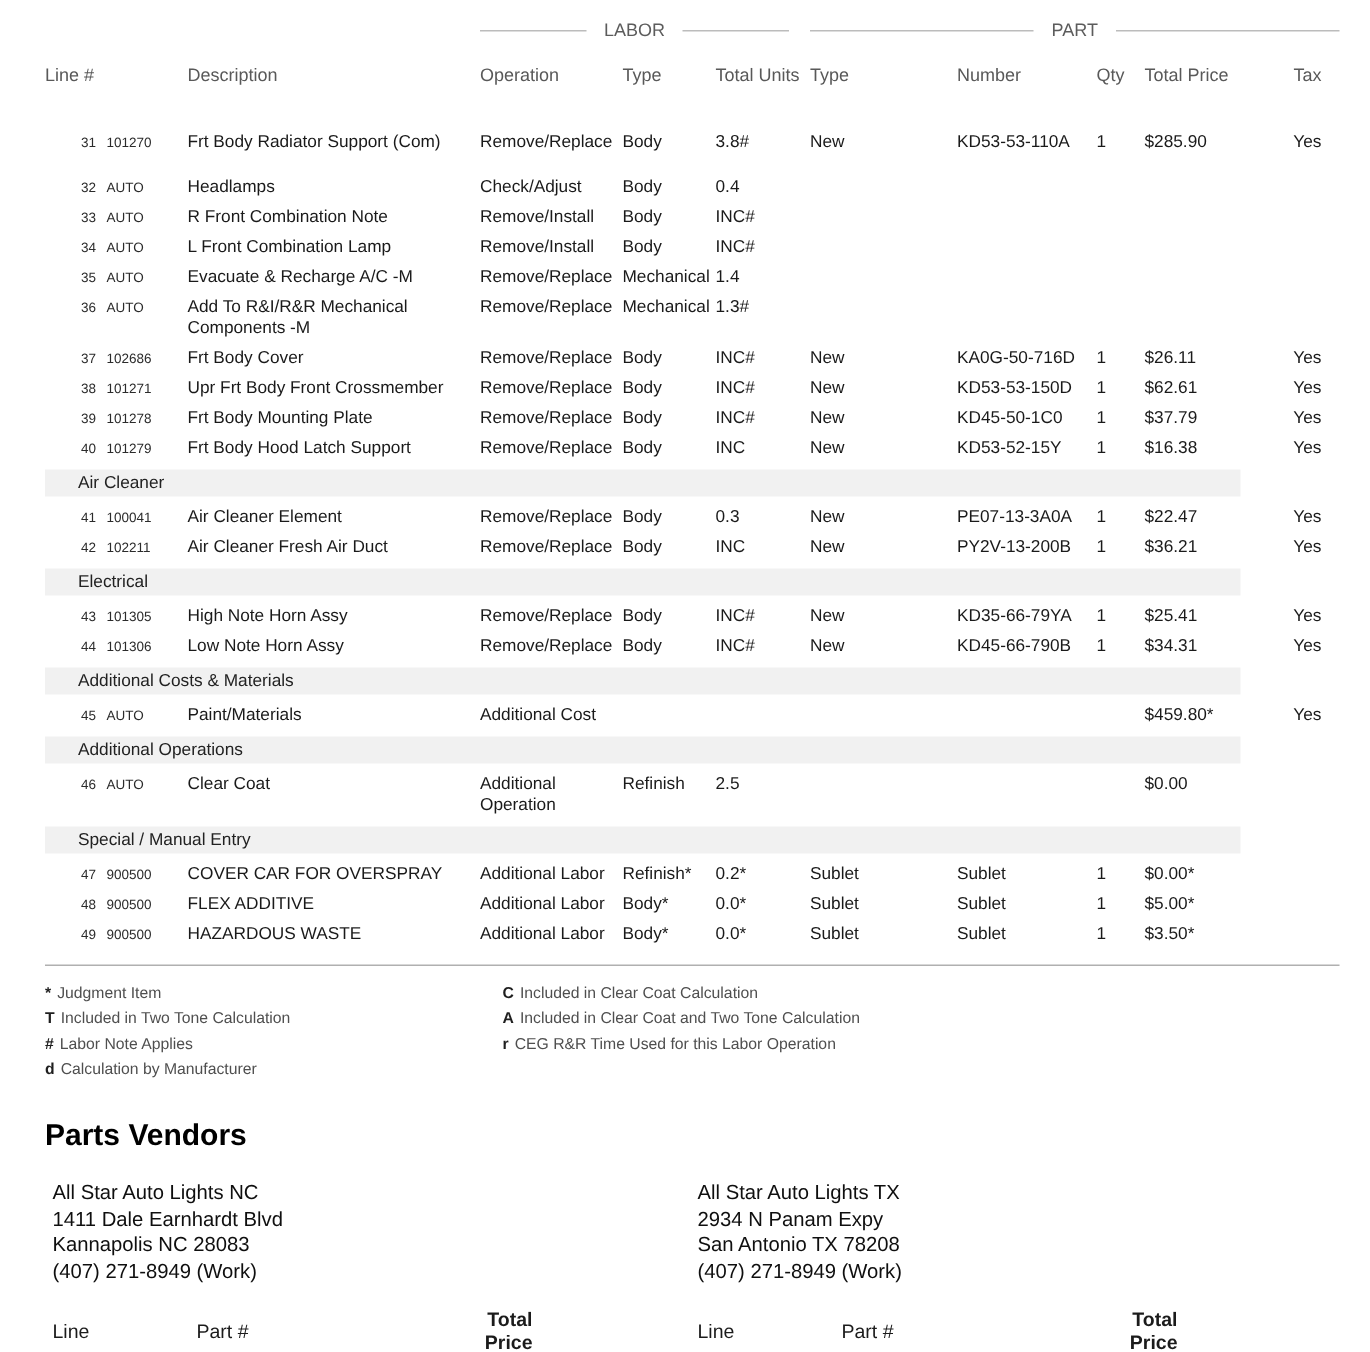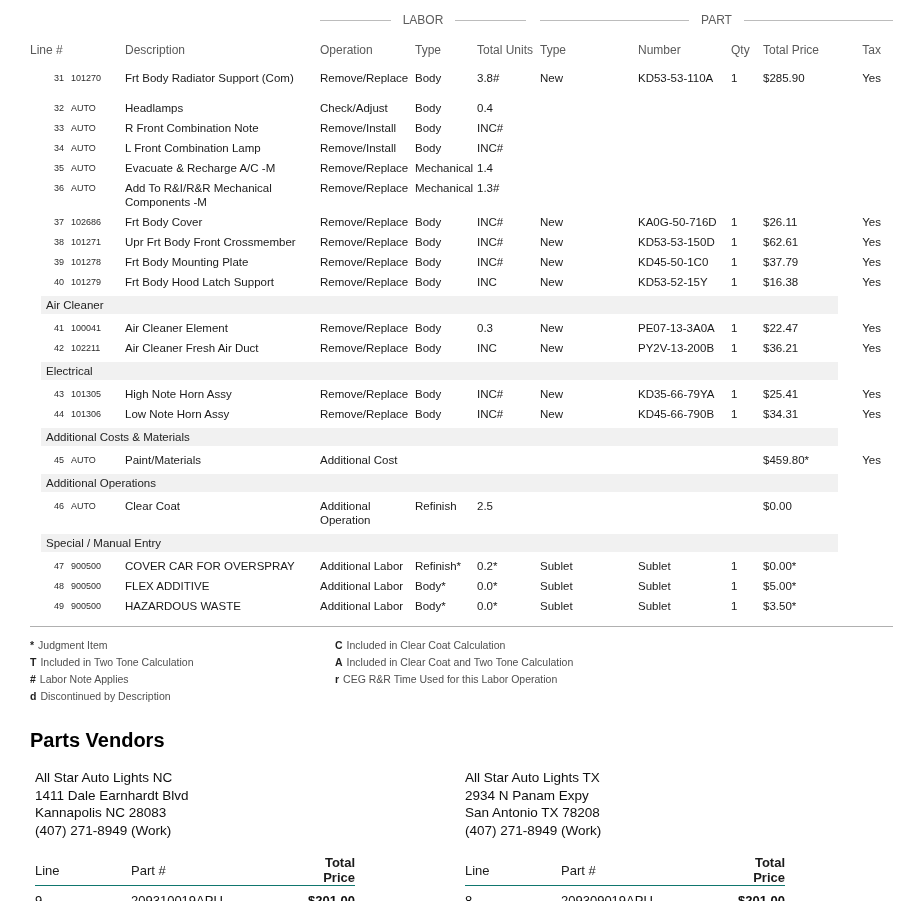--- a/index.html
+++ b/index.html
@@ -8,30 +8,30 @@
 
   
   .grid { display:grid; grid-template-columns:95px 195px 95px 62px 63px 98px 93px 32px 85px 45px; width:863px; }
   .group-row { align-items:center; height:16px; margin-bottom:12px; }
   .group { display:flex; align-items:center; gap:12px; color:#5c5c5c; font-size:12px; }
   .glabor { grid-column:3/6; padding-right:14px; }
   .gpart  { grid-column:6/11; }
   .gsep { flex:1; height:1px; background:#bcbcbc; }
 
   .c { font-size:11.5px; line-height:14px; padding:3px 6px 3px 0; }
-  .header-row { margin-bottom:7px; }
+  .header-row { margin-bottom:24px; }
   .header-row .c { color:#595959; font-size:12px; line-height:15px; }
   .cline { display:flex; align-items:baseline; }
   .ln { width:34px; text-align:right; font-size:9px; color:#2b2b2b; }
   .ref { margin-left:7px; font-size:9px; color:#2b2b2b; }
   .cltype, .cunits, .cnum, .cprice, .cptype { white-space:nowrap; }
   .ctax { text-align:right; padding-right:12px; }
   .row-first { margin-bottom:10px; }
 
-  .sbar { width:797px; background:#f1f1f1; margin:4px 11px; padding:3px 5px; font-size:11.5px; color:#222; }
+  .sbar { width:797px; background:#f1f1f1; margin:4px 0; padding:3px 22px; font-size:11.5px; color:#222; }
 
   .tdiv { border:none; border-top:1px solid #b0b0b0; width:863px; margin:10px 0 10px; }
 
   
   .fnotes { display:grid; grid-template-columns:305px auto; width:863px; }
   .fn { font-size:10.5px; line-height:17px; color:#4f4f4f; }
   .fsym { font-weight:bold; color:#1f1f1f; margin-right:4px; }
 
   
   .pv-title { margin:24px 0 0; font-size:20px; font-weight:bold; color:#000; }
@@ -380,21 +380,21 @@
     <div class="c ctax"></div>
   </div>
 
   <hr class="tdiv">
 
   <div class="fnotes">
     <div>
       <div class="fn"><span class="fsym">*</span><span>Judgment Item</span></div>
       <div class="fn"><span class="fsym">T</span><span>Included in Two Tone Calculation</span></div>
       <div class="fn"><span class="fsym">#</span><span>Labor Note Applies</span></div>
-      <div class="fn"><span class="fsym">d</span><span>Discontinued by Description</span></div>
+      <div class="fn"><span class="fsym">d</span><span>Calculation by Manufacturer</span></div>
     </div>
     <div>
       <div class="fn"><span class="fsym">C</span><span>Included in Clear Coat Calculation</span></div>
       <div class="fn"><span class="fsym">A</span><span>Included in Clear Coat and Two Tone Calculation</span></div>
       <div class="fn"><span class="fsym">r</span><span>CEG R&amp;R Time Used for this Labor Operation</span></div>
     </div>
   </div>
 
   <h2 class="pv-title">Parts Vendors</h2>
 

